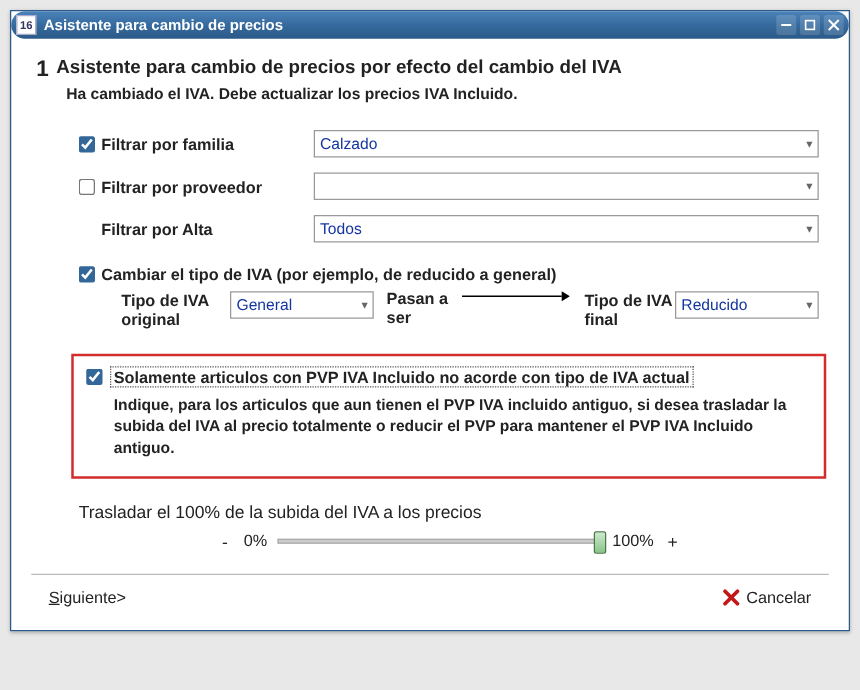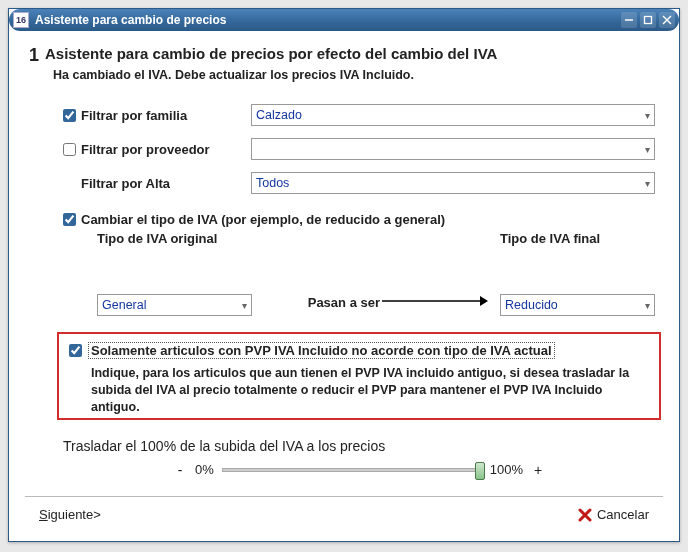--- a/index.html
+++ b/index.html
@@ -115,34 +115,34 @@
     font-weight: bold;
     font-size: 13px;
   }
 
   .iva-row {
     display:flex;
     align-items:flex-end;
     margin-top:4px;
     padding-left: 34px;
   }
-  .iva-block { display:flex; flex-direction:column;gap:44px; }
+  .iva-block { display:flex; flex-direction:row; }
   .iva-block .hdr { font-weight:bold; font-size:13px; margin-bottom:4px; }
   .iva-block .select { width: 155px; }
   .iva-arrow-block{
     flex:1; display:flex; flex-direction:row; align-items:flex-start; justify-content:flex-end;
     padding: 0 10px 2px 10px;
   }
   .iva-arrow-block .pasan { font-weight:bold; font-size:13px; margin-bottom:4px;}
   .iva-arrow-block svg { width:110px; height:12px; }
 
   .highlight-box {
     border: 2px solid #d22c2c;
     margin: 16px -6px 0 -6px;
-    padding: 8px 10px 2px 10px;
+    padding: 8px 10px 14px 10px;
   }
   .hl-row1 { display:flex; align-items:center; }
   .hl-row1 .hl-label {
     font-weight: bold;
     font-size: 13px;
     margin-left: 6px;
     border: 1px dotted #555;
     padding: 0 2px;
   }
   .hl-text {

